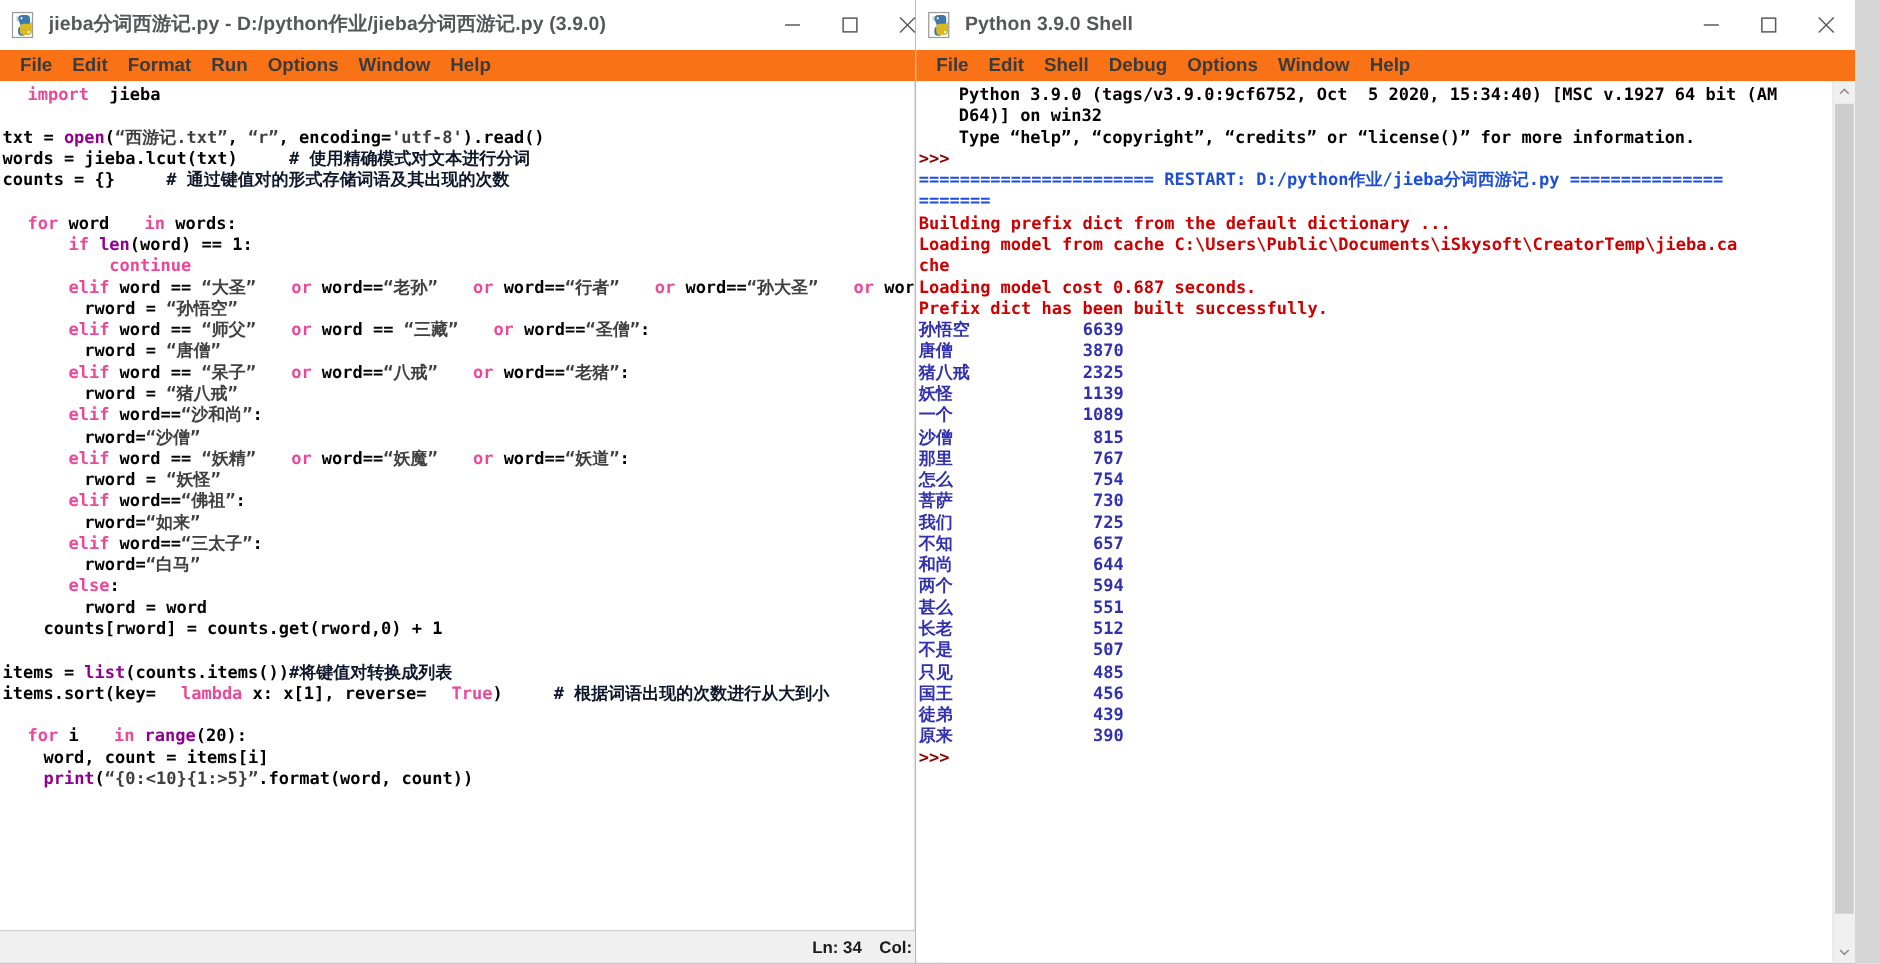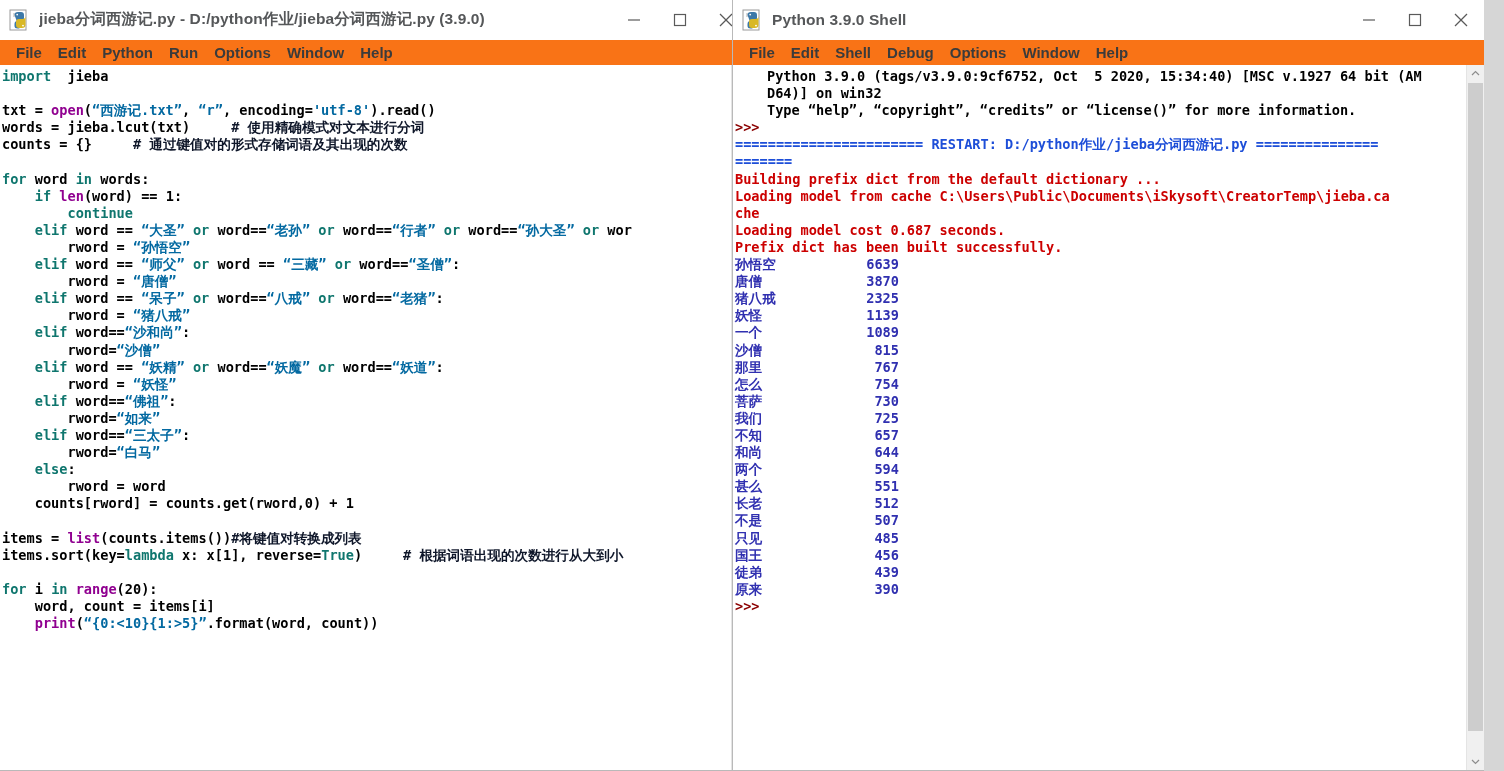--- a/index.html
+++ b/index.html
@@ -29,22 +29,22 @@
   .code{
     flex:1;min-width:0;overflow:hidden;position:relative;
     font-family:"DejaVu Sans Mono","Liberation Mono",monospace;
     font-size:13.6px;line-height:17.1px;
     white-space:pre;color:#000000;
     padding:3px 0 0 2px;box-sizing:border-box;
   }
   .code-line{height:17.1px;white-space:pre;}
 
   
-  .kw{color:#0f766e;}
-  .str{color:#0369a1;}
+  .kw{color:#ec4899;margin-left:20px;}
+  .str{color:#404040;}
   .bi{color:#900090;}
   .cmt{color:#0f172a;}
 
   
   .vscroll{width:17px;background:#f0f0f0;border-left:1px solid #e4e4e4;flex:none;display:flex;
            flex-direction:column;justify-content:space-between;align-items:center;position:relative;}
   .sb-arrow{height:17px;width:17px;display:flex;align-items:center;justify-content:center;color:#8d8d8d;}
   .sb-thumb{position:absolute;left:1px;width:15px;background:#cdcdcd;border-radius:0;}
 
   .statusbar{height:25px;background:#f0f0f0;border-top:1px solid #d0d0d0;flex:none;
@@ -91,21 +91,21 @@
             <line x1="2" y1="2" x2="14" y2="14" stroke="#5a5a5a" stroke-width="1.2"></line>
             <line x1="14" y1="2" x2="2" y2="14" stroke="#5a5a5a" stroke-width="1.2"></line>
           </svg>
       </div>
     </div>
   </div>
 
   <div class="menubar" id="editor-menubar">
       <div class="menu-item">File</div>
       <div class="menu-item">Edit</div>
-      <div class="menu-item">Python</div>
+      <div class="menu-item">Format</div>
       <div class="menu-item">Run</div>
       <div class="menu-item">Options</div>
       <div class="menu-item">Window</div>
       <div class="menu-item">Help</div>
     </div>
 
   <div class="textarea-wrap">
     <div class="code" id="editor-code"><div class="code-line"><span class="kw">import</span><span>  jieba</span></div><div class="code-line">&nbsp;</div><div class="code-line"><span>txt = </span><span class="bi">open</span><span>(</span><span class="str">“西游记.txt”</span><span>, </span><span class="str">“r”</span><span>, encoding=</span><span class="str">'utf-8'</span><span>).read()</span></div><div class="code-line"><span>words = jieba.lcut(txt)     </span><span class="cmt"># 使用精确模式对文本进行分词</span></div><div class="code-line"><span>counts = {}     </span><span class="cmt"># 通过键值对的形式存储词语及其出现的次数</span></div><div class="code-line">&nbsp;</div><div class="code-line"><span class="kw">for</span><span> word </span><span class="kw">in</span><span> words:</span></div><div class="code-line"><span>    </span><span class="kw">if</span><span class="bi"> len</span><span>(word) == 1:</span></div><div class="code-line"><span>        </span><span class="kw">continue</span></div><div class="code-line"><span>    </span><span class="kw">elif</span><span> word == </span><span class="str">“大圣”</span><span class="kw"> or</span><span> word==</span><span class="str">“老孙”</span><span class="kw"> or</span><span> word==</span><span class="str">“行者”</span><span class="kw"> or</span><span> word==</span><span class="str">“孙大圣”</span><span class="kw"> or</span><span> wor</span></div><div class="code-line"><span>        rword = </span><span class="str">“孙悟空”</span></div><div class="code-line"><span>    </span><span class="kw">elif</span><span> word == </span><span class="str">“师父”</span><span class="kw"> or</span><span> word == </span><span class="str">“三藏”</span><span class="kw"> or</span><span> word==</span><span class="str">“圣僧”</span><span>:</span></div><div class="code-line"><span>        rword = </span><span class="str">“唐僧”</span></div><div class="code-line"><span>    </span><span class="kw">elif</span><span> word == </span><span class="str">“呆子”</span><span class="kw"> or</span><span> word==</span><span class="str">“八戒”</span><span class="kw"> or</span><span> word==</span><span class="str">“老猪”</span><span>:</span></div><div class="code-line"><span>        rword = </span><span class="str">“猪八戒”</span></div><div class="code-line"><span>    </span><span class="kw">elif</span><span> word==</span><span class="str">“沙和尚”</span><span>:</span></div><div class="code-line"><span>        rword=</span><span class="str">“沙僧”</span></div><div class="code-line"><span>    </span><span class="kw">elif</span><span> word == </span><span class="str">“妖精”</span><span class="kw"> or</span><span> word==</span><span class="str">“妖魔”</span><span class="kw"> or</span><span> word==</span><span class="str">“妖道”</span><span>:</span></div><div class="code-line"><span>        rword = </span><span class="str">“妖怪”</span></div><div class="code-line"><span>    </span><span class="kw">elif</span><span> word==</span><span class="str">“佛祖”</span><span>:</span></div><div class="code-line"><span>        rword=</span><span class="str">“如来”</span></div><div class="code-line"><span>    </span><span class="kw">elif</span><span> word==</span><span class="str">“三太子”</span><span>:</span></div><div class="code-line"><span>        rword=</span><span class="str">“白马”</span></div><div class="code-line"><span>    </span><span class="kw">else</span><span>:</span></div><div class="code-line"><span>        rword = word</span></div><div class="code-line"><span>    counts[rword] = counts.get(rword,0) + 1</span></div><div class="code-line">&nbsp;</div><div class="code-line"><span>items = </span><span class="bi">list</span><span>(counts.items())</span><span class="cmt">#将键值对转换成列表</span></div><div class="code-line"><span>items.sort(key=</span><span class="kw">lambda</span><span> x: x[1], reverse=</span><span class="kw">True</span><span>)     </span><span class="cmt"># 根据词语出现的次数进行从大到小</span></div><div class="code-line">&nbsp;</div><div class="code-line"><span class="kw">for</span><span> i </span><span class="kw">in</span><span class="bi"> range</span><span>(20):</span></div><div class="code-line"><span>    word, count = items[i]</span></div><div class="code-line"><span>    </span><span class="bi">print</span><span>(</span><span class="str">“{0:&lt;10}{1:&gt;5}”</span><span>.format(word, count))</span></div></div>
     <div class="vscroll">
       <div class="sb-arrow">
@@ -115,20 +115,24 @@
       </div>
       <div class="sb-thumb" style="top:18px;height:560px;"></div>
       <div class="sb-arrow">
         <svg width="9" height="9" viewBox="0 0 9 9">
             <polyline points="1,3 4.5,6.5 8,3" fill="none" stroke="#8d8d8d" stroke-width="1.2"></polyline>
           </svg>
       </div>
     </div>
   </div>
 
+  <div class="statusbar">
+    <div class="status-text">Ln: 34</div>
+    <div class="status-text">Col: 0</div>
+  </div>
 </div>
 
 <div class="window" id="shell-window">
 
   <div class="titlebar">
     <div class="title-icon">
       <svg width="22" height="22" viewBox="0 0 22 22">
         <rect x="1" y="1" width="16" height="20" fill="#ffffff" stroke="#9a9a9a" stroke-width="1"></rect>
         <path d="M4 4 h8 v4 h-8 z" fill="#d8d8d8"></path>
         <path d="M5.5 6 q0-3 3.5-3 h3 q3 0 3 3 v3 q0 3 -3 3 h-3.5 q-3 0 -3 3 v2 q0 2.5 3 2.5 h2" fill="#3c78a8"></path>

